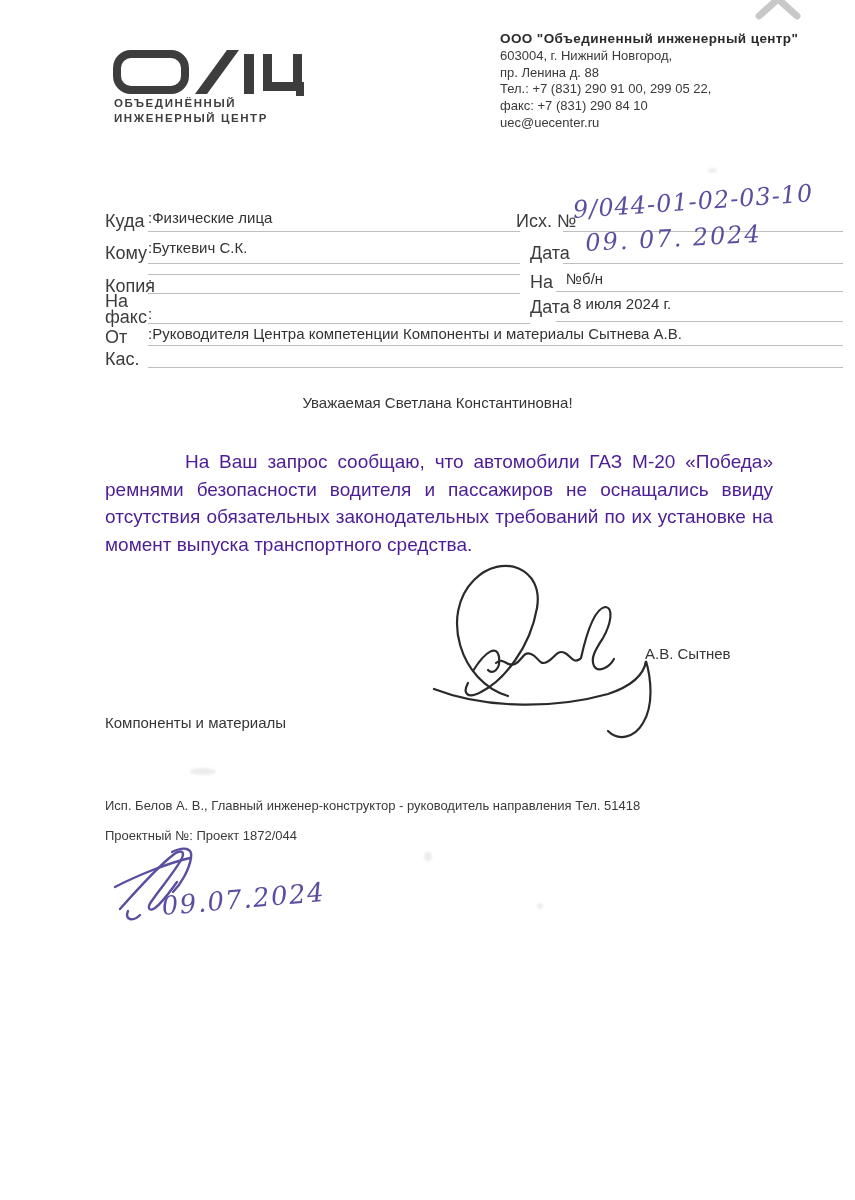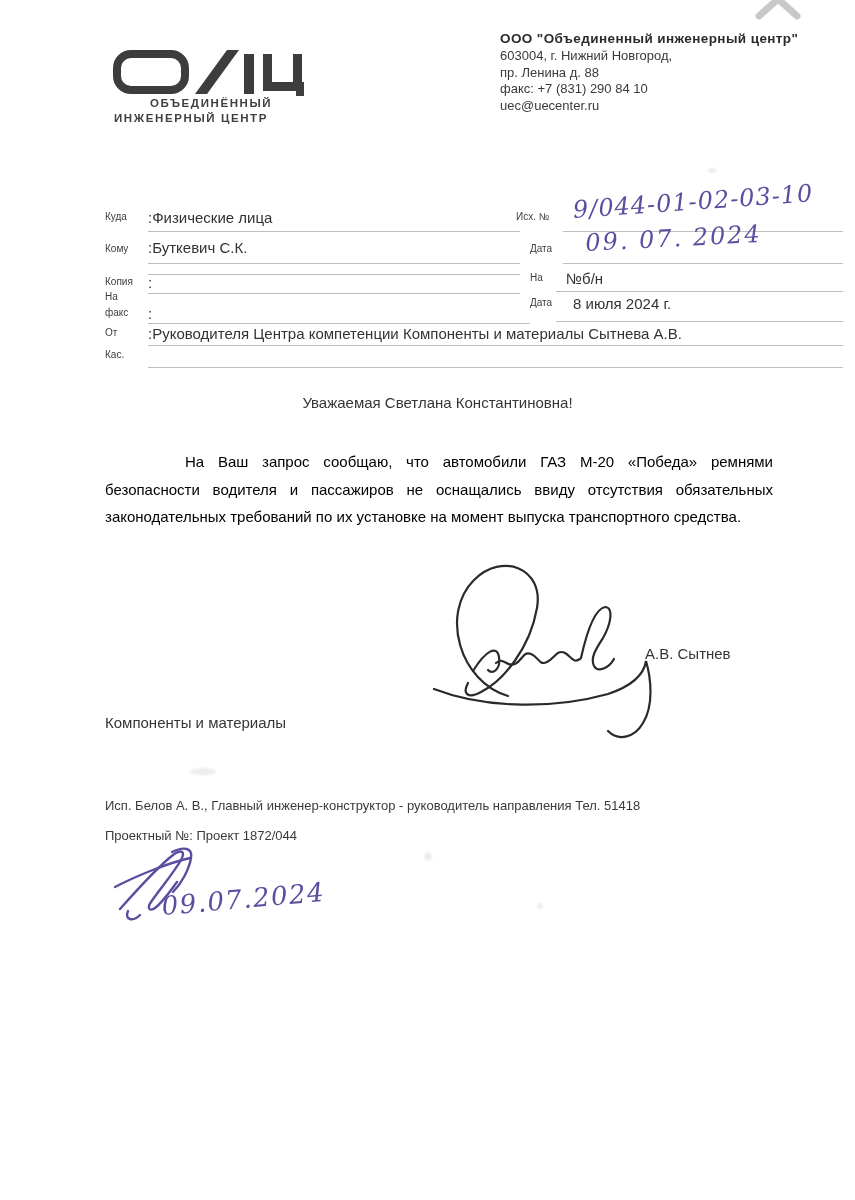--- a/index.html
+++ b/index.html
@@ -14,49 +14,49 @@
     font-family: "Liberation Sans", "DejaVu Sans", sans-serif;
     color: #3c3c3c;
   }
 
   
   .close-btn { position: absolute; left: 753px; top: -10px; width: 50px; height: 32px; cursor: pointer; }
 
   
   .logo-svg { position: absolute; left: 113px; top: 50px; }
   .logo-tag { position: absolute; left: 114px; font-weight: bold; font-size: 11.5px; letter-spacing: 1.6px; color: #3f3f3f; }
-  .logo-tag1 { top: 97px; margin-left: 36px; }
+  .logo-tag1 { top: 97px; }
   .logo-tag2 { top: 112px; }
 
   
   .company { position: absolute; left: 500px; top: 31px; font-size: 13px; line-height: 16.8px; color: #3a3a3a; }
   .company .name { font-weight: bold; font-size: 13.5px; letter-spacing: 0.4px; color: #2b2b2b; }
 
   
-  .flabel { position: absolute; font-size: 10px; color: #3c3c3c; }
+  .flabel { position: absolute; font-size: 18px; color: #3c3c3c; }
   .fvalue { position: absolute; font-size: 15px; color: #333333; white-space: nowrap; }
   .rule { position: absolute; height: 1px; background: #b3b3b3; opacity: 0.85; }
 
   .hand {
     position: absolute;
     font-family: "DejaVu Serif", serif;
     font-style: italic;
     color: #5b4da0;
     white-space: nowrap;
   }
   .hw-num  { left: 574px; top: 196px; font-size: 24px; letter-spacing: 1px; transform: rotate(-4deg); transform-origin: left bottom; }
   .hw-date { left: 586px; top: 229px; font-size: 24px; letter-spacing: 2px; transform: rotate(-3deg); transform-origin: left bottom; }
   .hw-date-bottom { left: 163px; top: 891px; font-size: 26px; letter-spacing: 1.5px; transform: rotate(-5deg); transform-origin: left bottom; }
 
   
   .salutation { position: absolute; left: 105px; top: 394px; width: 665px; text-align: center; font-size: 15px; color: #363636; }
   .body-par {
     position: absolute; left: 105px; top: 448px; width: 668px;
-    font-size: 15px; line-height: 27.5px; text-align: justify; text-indent: 80px;
-    color: #000000;
+    font-size: 19px; line-height: 27.5px; text-align: justify; text-indent: 80px;
+    color: #4c1d95;
   }
 
   
   .sign-title { position: absolute; left: 105px; font-size: 15px; color: #363636; }
   .sign-title1 { top: 642px; }
   .sign-title2 { top: 666px; margin-top: 48px; }
   .signer-name { position: absolute; left: 645px; top: 645px; font-size: 15px; color: #363636; }
   .sig-black { position: absolute; left: 418px; top: 558px; }
   .sig-blue  { position: absolute; left: 110px; top: 845px; }
 
@@ -87,20 +87,21 @@
     <rect x="150" y="32" width="39" height="9" fill="#3d3d3d"></rect>
     <rect x="183" y="32" width="8" height="14" fill="#3d3d3d"></rect>
   </svg>
   <div class="logo-tag logo-tag1">ОБЪЕДИНЁННЫЙ</div>
   <div class="logo-tag logo-tag2">ИНЖЕНЕРНЫЙ ЦЕНТР</div>
 
   <div class="company">
     <div class="name">ООО "Объединенный инженерный центр"</div>
     <div>603004, г. Нижний Новгород,</div>
     <div>пр. Ленина д. 88</div>
+    <div>Тел.: +7 (831) 290 91 00, 299 05 22,</div>
     <div>факс: +7 (831) 290 84 10</div>
     <div>uec@uecenter.ru</div>
   </div>
 
   <div class="flabel" style="left:105px; top:211px;">Куда</div>
   <div class="fvalue" style="left:148px; top:209px;">:Физические лица</div>
   <div class="rule" style="left:148px; top:231px; width:372px;"></div>
 
   <div class="flabel" style="left:105px; top:243px;">Кому</div>
   <div class="fvalue" style="left:148px; top:239px;">:Буткевич С.К.</div>

